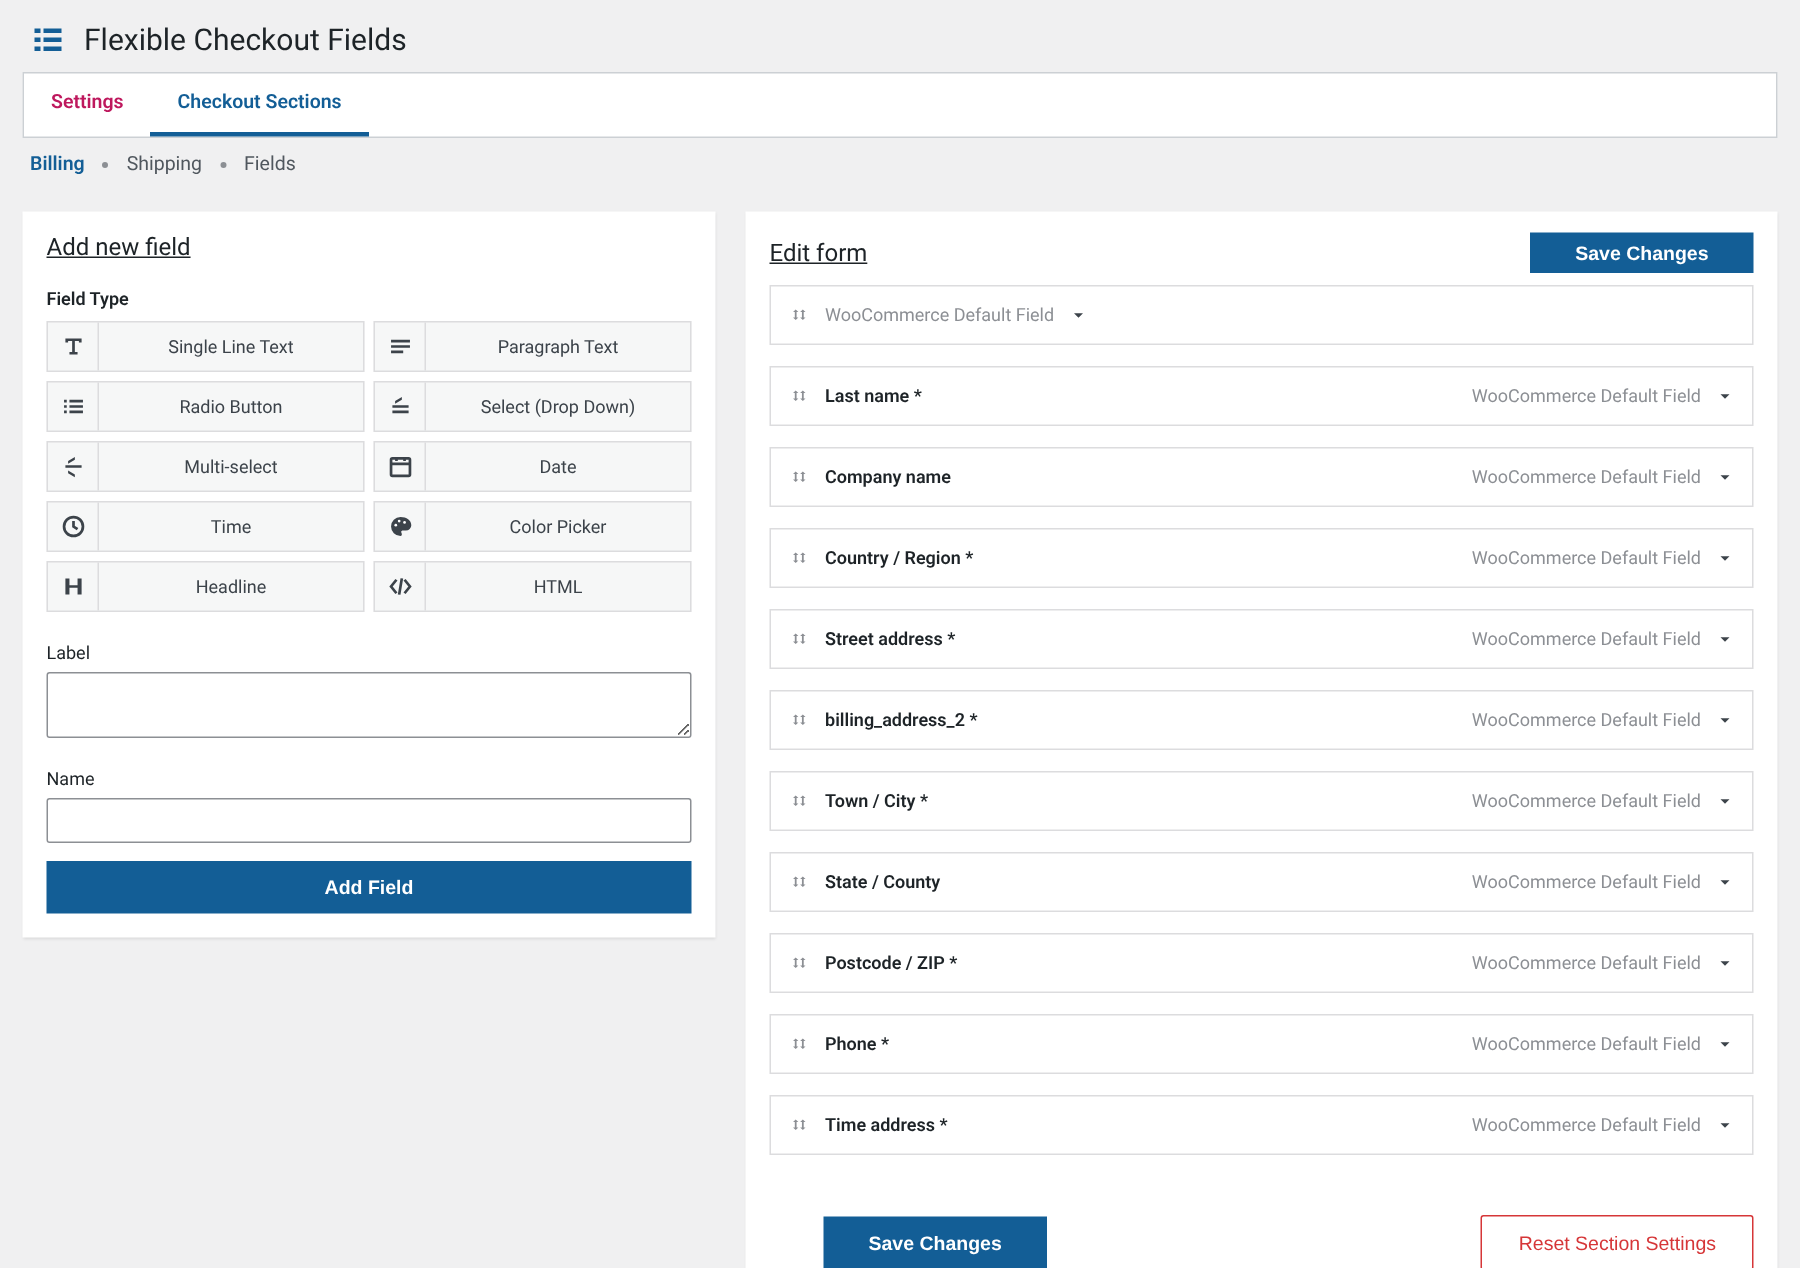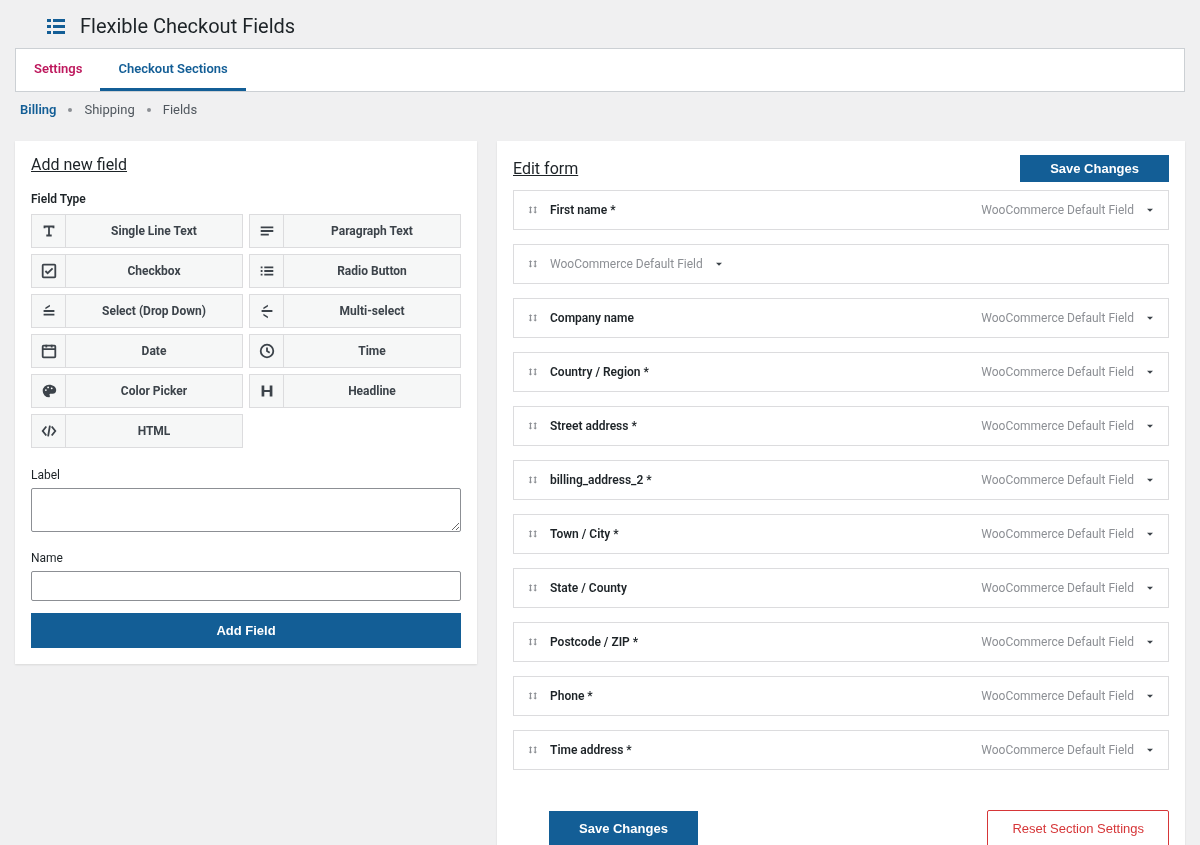--- a/index.html
+++ b/index.html
@@ -1,36 +1,36 @@
 <!DOCTYPE html>
 <html><head>
   <meta charset="utf-8">
   <style>
     * { margin: 0; padding: 0; box-sizing: border-box; }
     body { font-family: -apple-system, BlinkMacSystemFont, "Segoe UI", Roboto, sans-serif; background: #f0f0f1; color: #1d2327; font-size: 13px; }
     .container { padding: 0; }
-    .header-row { display: flex; align-items: center; padding: 14px 20px 10px; gap: 12px; margin-left: 24px; }
+    .header-row { display: flex; align-items: center; padding: 14px 20px 10px; gap: 12px; }
     .logo-icon { color: #135e96; }
     .page-title { font-size: 20px; font-weight: 400; color: #1d2327; }
     .tabs-bar { background: #fff; border: 1px solid #ccd0d4; margin: 0 15px; display: flex; }
     .tab { padding: 12px 18px; font-size: 13px; color: #be185d; cursor: pointer; border-bottom: 3px solid transparent; font-weight: 600; }
     .tab.active { border-bottom-color: #135e96; color: #135e96; }
     .subnav { display: flex; align-items: center; gap: 6px; padding: 10px 20px 4px; font-size: 13px; }
     .subnav-item { color: #50575e; cursor: pointer; }
     .subnav-item.active { color: #135e96; font-weight: 600; }
     .subnav-dot { width: 4px; height: 4px; border-radius: 50%; background: #8c8f94; margin: 0 6px; }
     .main-grid { display: flex; gap: 20px; padding: 20px 15px; align-items: flex-start; }
     .panel { background: #fff; box-shadow: 0 1px 2px rgba(0,0,0,0.1); }
     .left-panel { width: 462px; flex-shrink: 0; }
     .right-panel { flex: 1; }
     .panel-header { display: flex; justify-content: space-between; align-items: center; padding: 14px 16px 8px; }
     .panel-title { font-size: 16px; font-weight: 400; color: #1d2327; text-decoration: underline; }
     .section-label { font-size: 12px; color: #1d2327; font-weight: 600; padding: 10px 16px 8px; }
     .field-types { display: grid; grid-template-columns: 1fr 1fr; gap: 6px; padding: 0 16px 12px; }
-    .field-type-btn { display: flex; align-items: center; border: 1px solid #dcdcde; background: #f6f7f7; height: 34px; cursor: pointer; position: relative; font-size: 12px; color: #3c434a; font-weight: bold; }
+    .field-type-btn { display: flex; align-items: center; border: 1px solid #dcdcde; background: #f6f7f7; height: 34px; cursor: pointer; position: relative; font-size: 12px; color: #3c434a; }
     .ft-icon { width: 34px; display: flex; align-items: center; justify-content: center; border-right: 1px solid #dcdcde; height: 100%; color: #3c434a; flex-shrink: 0; }
     .ft-label { flex: 1; text-align: center; padding: 0 8px; }
     .form-group { padding: 8px 16px; }
     .form-label { font-size: 12px; font-weight: 400; color: #1d2327; display: block; margin-bottom: 6px; }
     .form-textarea { width: 100%; border: 1px solid #8c8f94; border-radius: 2px; min-height: 44px; padding: 6px; font-family: inherit; font-size: 13px; resize: vertical; background: #fff; }
     .form-input { width: 100%; border: 1px solid #8c8f94; border-radius: 2px; height: 30px; padding: 0 8px; font-family: inherit; font-size: 13px; }
     .btn-primary { background: #135e96; color: #fff; border: none; padding: 8px 20px; font-size: 13px; font-weight: 600; cursor: pointer; margin-left: 36px; }
     .btn-full { width: calc(100% - 32px); margin: 4px 16px 16px; padding: 10px; }
     .btn-danger-outline { background: #fff; border: 1px solid #d63638; color: #d63638; padding: 8px 20px; font-size: 13px; cursor: pointer; border-radius: 2px; }
     .edit-list { padding: 0 16px 12px; }
@@ -141,28 +141,20 @@
             <span class="ft-icon">
               <svg width="18" height="18" viewBox="0 0 20 20">
                 <use href="#ic-paragraph"></use>
               </svg>
             </span>
             <span class="ft-label">Paragraph Text</span>
           </div>
           <div class="field-type-btn">
             <span class="ft-icon">
               <svg width="18" height="18" viewBox="0 0 20 20">
-                <use href="#ic-checkbox"></use>
-              </svg>
-            </span>
-            <span class="ft-label">Checkbox</span>
-          </div>
-          <div class="field-type-btn">
-            <span class="ft-icon">
-              <svg width="18" height="18" viewBox="0 0 20 20">
                 <use href="#ic-radio"></use>
               </svg>
             </span>
             <span class="ft-label">Radio Button</span>
           </div>
           <div class="field-type-btn">
             <span class="ft-icon">
               <svg width="18" height="18" viewBox="0 0 20 20">
                 <use href="#ic-select"></use>
               </svg>
@@ -237,34 +229,34 @@
         <div class="panel-title">Edit form</div>
         <button class="btn-primary" style="padding:6px 30px">Save Changes</button>
       </div>
       <div class="edit-list" id="edit-list">
           <div class="field-row">
             <span class="field-drag">
               <svg width="14" height="14" viewBox="0 0 20 20">
                 <path d="M6 4l-3 3h2v6H3l3 3 3-3H7V7h2L6 4zm8 0l3 3h-2v6h2l-3 3-3-3h2V7h-2l3-3z" fill="currentColor" transform="scale(0.85) translate(1.5 1.5)"></path>
               </svg>
             </span>
-            <span class="field-name">First name *</span>
-            <span class="field-badge">WooCommerce Default Field</span>
-            <span class="field-caret">
-              <svg width="12" height="12" viewBox="0 0 20 20">
-                <use href="#ic-caret"></use>
-              </svg>
-            </span>
-          </div>
-          <div class="field-row">
-            <span class="field-drag">
-              <svg width="14" height="14" viewBox="0 0 20 20">
-                <path d="M6 4l-3 3h2v6H3l3 3 3-3H7V7h2L6 4zm8 0l3 3h-2v6h2l-3 3-3-3h2V7h-2l3-3z" fill="currentColor" transform="scale(0.85) translate(1.5 1.5)"></path>
-              </svg>
-            </span>
+            <span class="field-badge">WooCommerce Default Field</span>
+            <span class="field-caret">
+              <svg width="12" height="12" viewBox="0 0 20 20">
+                <use href="#ic-caret"></use>
+              </svg>
+            </span>
+          </div>
+          <div class="field-row">
+            <span class="field-drag">
+              <svg width="14" height="14" viewBox="0 0 20 20">
+                <path d="M6 4l-3 3h2v6H3l3 3 3-3H7V7h2L6 4zm8 0l3 3h-2v6h2l-3 3-3-3h2V7h-2l3-3z" fill="currentColor" transform="scale(0.85) translate(1.5 1.5)"></path>
+              </svg>
+            </span>
+            <span class="field-name">Last name *</span>
             <span class="field-badge">WooCommerce Default Field</span>
             <span class="field-caret">
               <svg width="12" height="12" viewBox="0 0 20 20">
                 <use href="#ic-caret"></use>
               </svg>
             </span>
           </div>
           <div class="field-row">
             <span class="field-drag">
               <svg width="14" height="14" viewBox="0 0 20 20">

